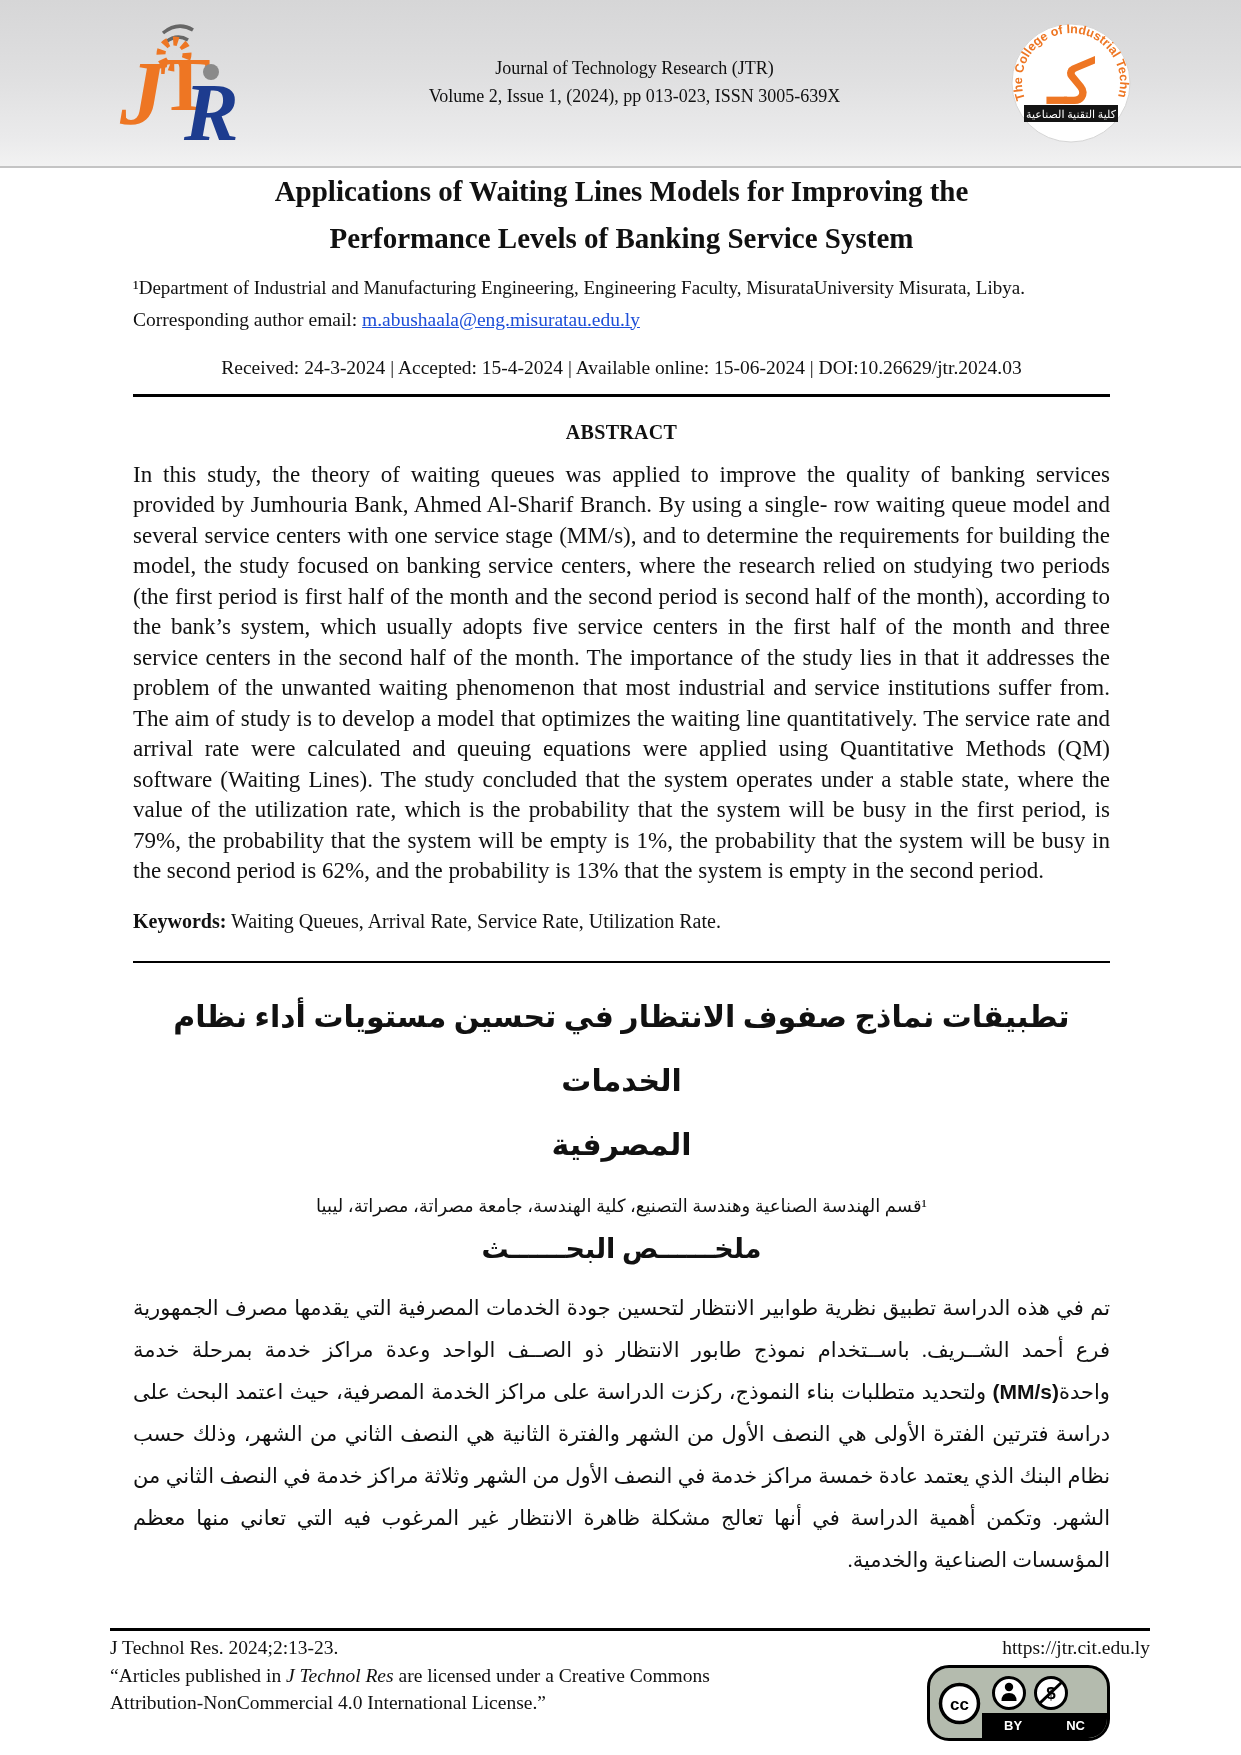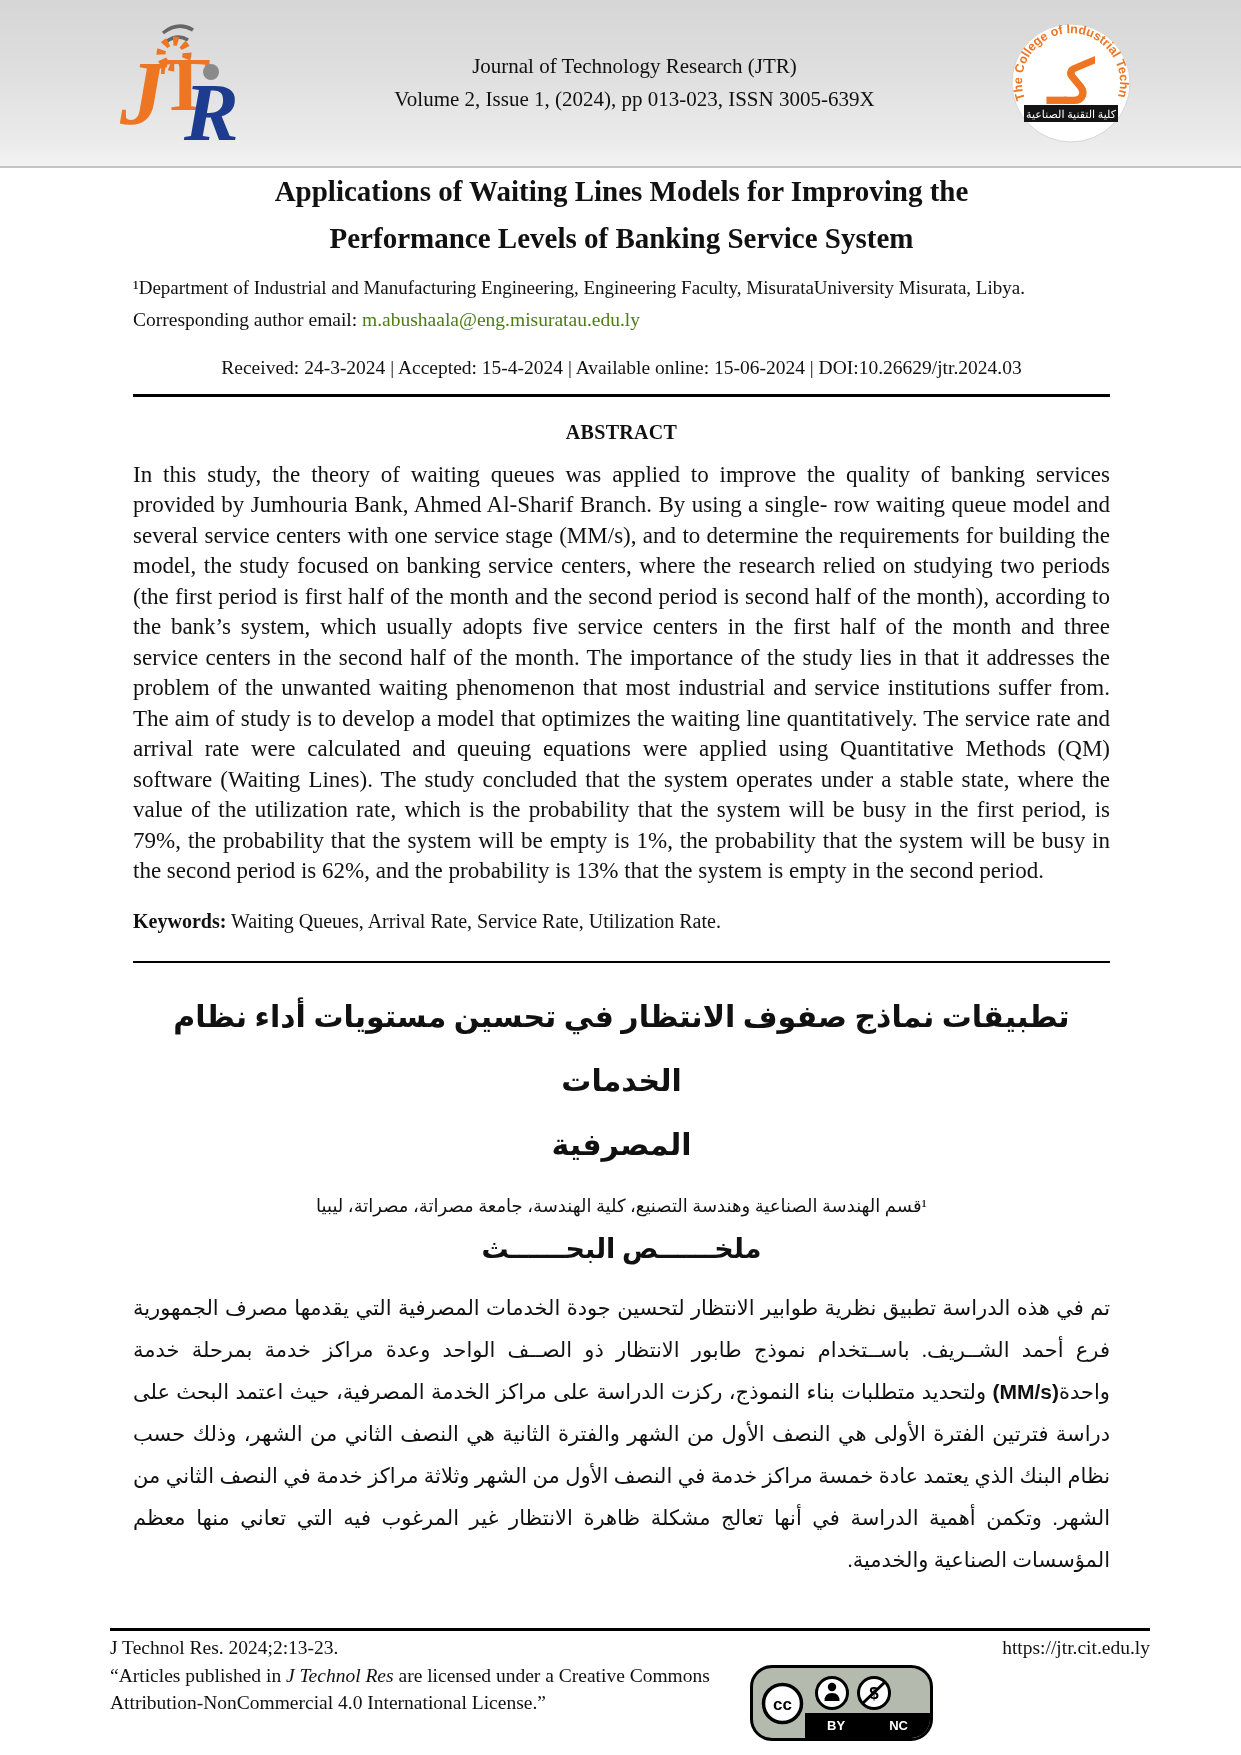--- a/index.html
+++ b/index.html
@@ -22,21 +22,21 @@
     background:linear-gradient(180deg,#d6d6d7 0%,#dfdfe0 45%,#ebebec 85%,#f2f2f2 100%);
     border-bottom:2px solid #c4c4c4;
     display:flex;
     align-items:center;
     justify-content:space-between;
     padding:0 108px 0 112px;
     box-sizing:border-box;
   }
   .jheader-center{
     text-align:center;
-    font-size:21px;
+    font-size:18px;
     line-height:1.55;
     color:#101010;
     flex:1;
   }
   .logo-left svg,.logo-right svg{display:block;}
   
   .content{margin:0 131px 0 133px;}
   .paper-title{
     text-align:center;
     font-weight:bold;
@@ -51,21 +51,22 @@
   .affiliation{
     margin-top:12px;
     font-size:19px;
     line-height:1.45;
   }
   .email-line{
     margin-top:7px;
     font-size:19.5px;
   }
   .email-link{
-    color:#4d7c0f;
+    color:#1d4ed8;
+    text-decoration:underline;
     cursor:pointer;
   }
   .dates-line{
     margin-top:26px;
     text-align:center;
     font-size:19.5px;
     padding-bottom:15px;
     border-bottom:3px solid #000;
   }
   .abstract-heading{
@@ -130,21 +131,21 @@
     padding-top:6px;
     font-size:19.5px;
   }
   .jfooter-row1{
     display:flex;
     justify-content:space-between;
     align-items:baseline;
   }
   .license-row{
     display:flex;
-    justify-content:flex-start;
+    justify-content:space-between;
     margin-top:4px;
   }
   .license-text{
     width:640px;
     line-height:1.38;
     font-size:19.5px;
   }
   .cc-badge{
     position:relative;
     width:183px;

